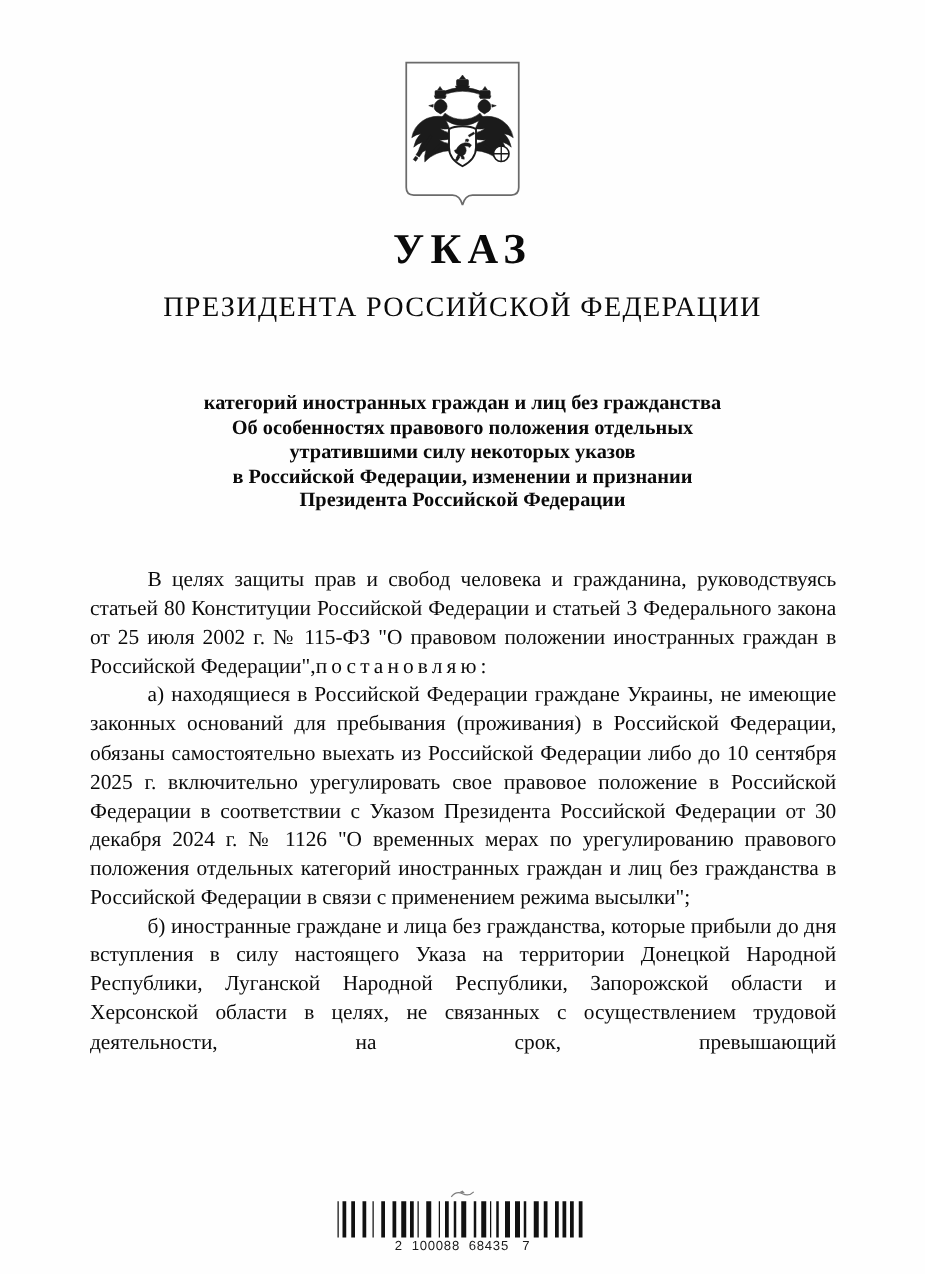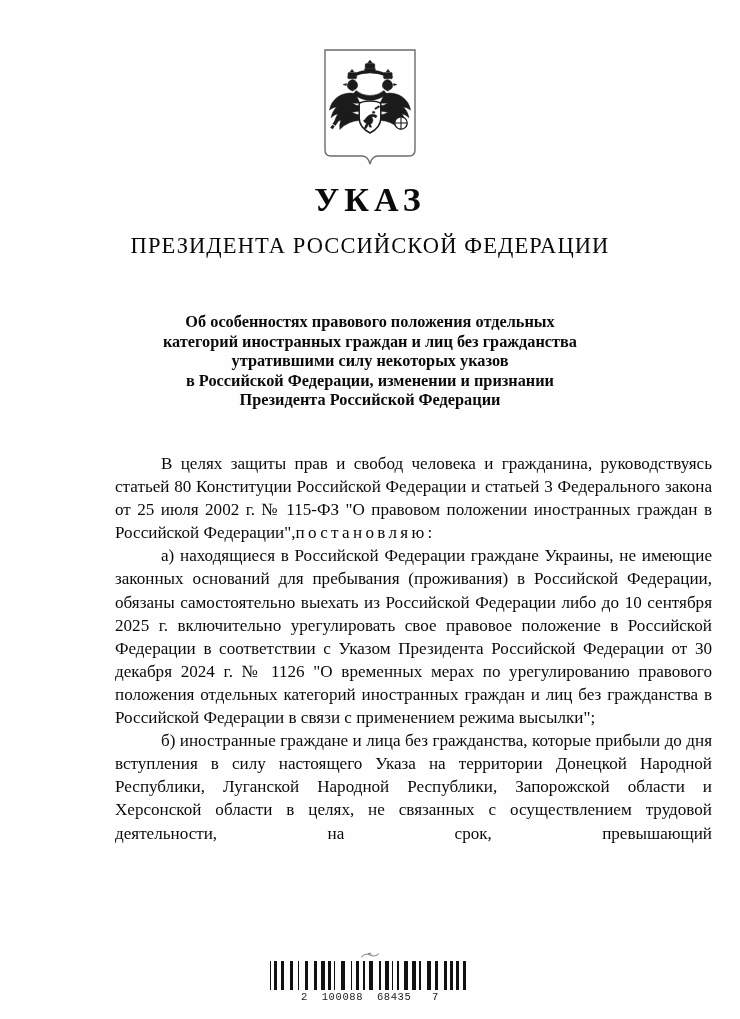--- a/index.html
+++ b/index.html
@@ -81,21 +81,20 @@
   
   .body-text {
     position: absolute;
     top: 452px;
     left: 72px;
     width: 597px;
     font-size: 17.1px;
     line-height: 23.1px;
     text-align: justify;
     text-justify: inter-word;
-    margin-left: 43px;
   }
   .body-text p {
     margin: 0;
     text-indent: 46px;
     text-align: justify;
   }
   .body-text p.last-line-full::after {
     content: "";
     display: inline-block;
     width: 100%;
@@ -129,21 +128,21 @@
     display: block;
     background: #111;
     height: 100%;
     margin-right: 1px;
   }
   .barcode-digits {
     margin-top: 1px;
     font-size: 10.5px;
     letter-spacing: 0.6px;
     color: #1a1a1a;
-    font-family: Liberation Mono, monospace;
+    font-family: Liberation Sans, sans-serif;
     white-space: pre;
   }
 </style>
 </head>
 <body>
 
 <div class="page">
 
   <div class="emblem-wrap">
     <div class="emblem">
@@ -200,22 +199,22 @@
         </g>
       </svg>
     </div>
   </div>
 
   <div class="doc-heading">УКАЗ</div>
 
   <div class="doc-subheading">ПРЕЗИДЕНТА РОССИЙСКОЙ ФЕДЕРАЦИИ</div>
 
   <div class="title-block">
+    <span class="tline">категорий иностранных граждан и лиц без гражданства</span>
     <span class="tline">Об особенностях правового положения отдельных</span>
-    <span class="tline">категорий иностранных граждан и лиц без гражданства</span>
     <span class="tline">утратившими силу некоторых указов</span>
     <span class="tline">в Российской Федерации, изменении и признании</span>
     <span class="tline">Президента Российской Федерации</span>
   </div>
 
   <div class="body-text">
     <p><span>В целях защиты прав и свобод человека и гражданина, руководствуясь статьей 80 Конституции Российской Федерации и статьей 3 Федерального закона от 25 июля 2002 г. № 115-ФЗ "О правовом положении иностранных граждан в Российской Федерации",</span><span class="sp-out">постановляю:</span></p>
     <p>а) находящиеся в Российской Федерации граждане Украины, не имеющие законных оснований для пребывания (проживания) в Российской Федерации, обязаны самостоятельно выехать из Российской Федерации либо до 10 сентября 2025 г. включительно урегулировать свое правовое положение в Российской Федерации в соответствии с Указом Президента Российской Федерации от 30 декабря 2024 г. № 1126 "О временных мерах по урегулированию правового положения отдельных категорий иностранных граждан и лиц без гражданства в Российской Федерации в связи с применением режима высылки";</p>
     <p class="last-line-full">б) иностранные граждане и лица без гражданства, которые прибыли до дня вступления в силу настоящего Указа на территории Донецкой Народной Республики, Луганской Народной Республики, Запорожской области  и Херсонской области в целях, не связанных с осуществлением трудовой деятельности, на срок, превышающий</p>
   </div>

